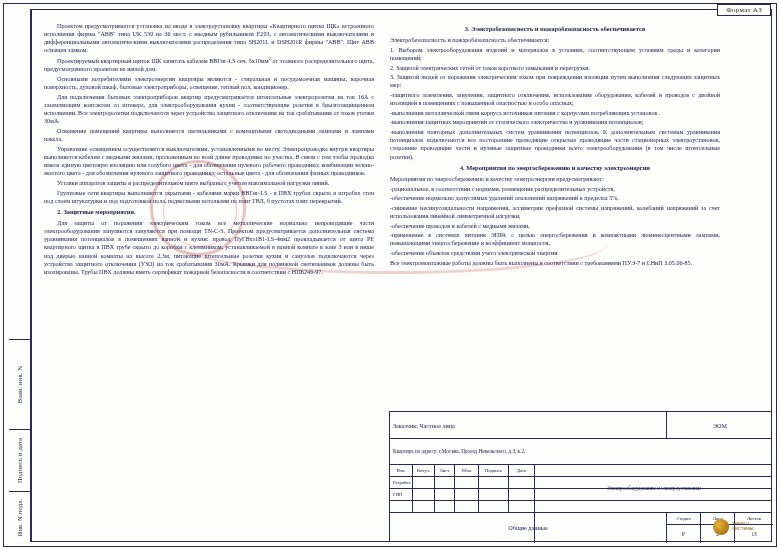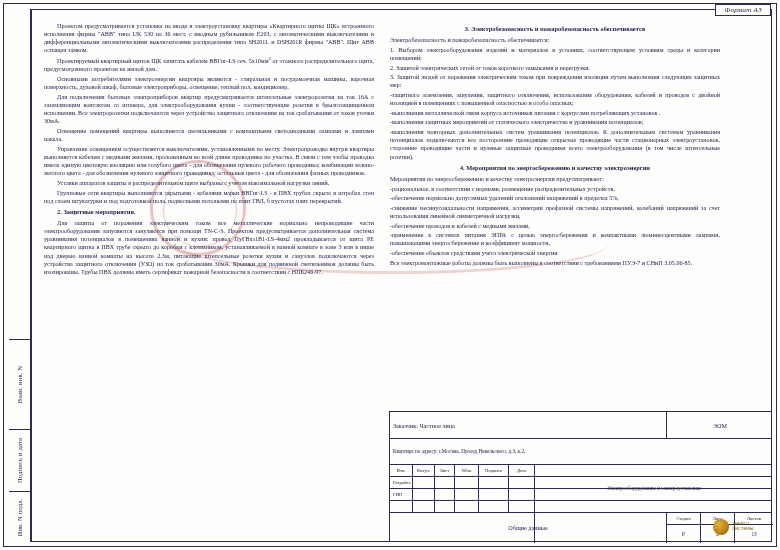--- a/index.html
+++ b/index.html
@@ -36,21 +36,20 @@
 
   
   .format-box {
     position: absolute;
     right: 9px; top: 4px;
     border: 1px solid #2a2a55;
     background: #fff;
     padding: 1px 8px;
     font-size: 7px;
     letter-spacing: .3px;
-    font-style: italic;
   }
 
   
   .left-strip {
     position: absolute;
     left: 9px; top: 9px;
     width: 22px; height: 533px;
     border-right: 1px solid #2a2a55;
   }
   .left-strip .cell {

